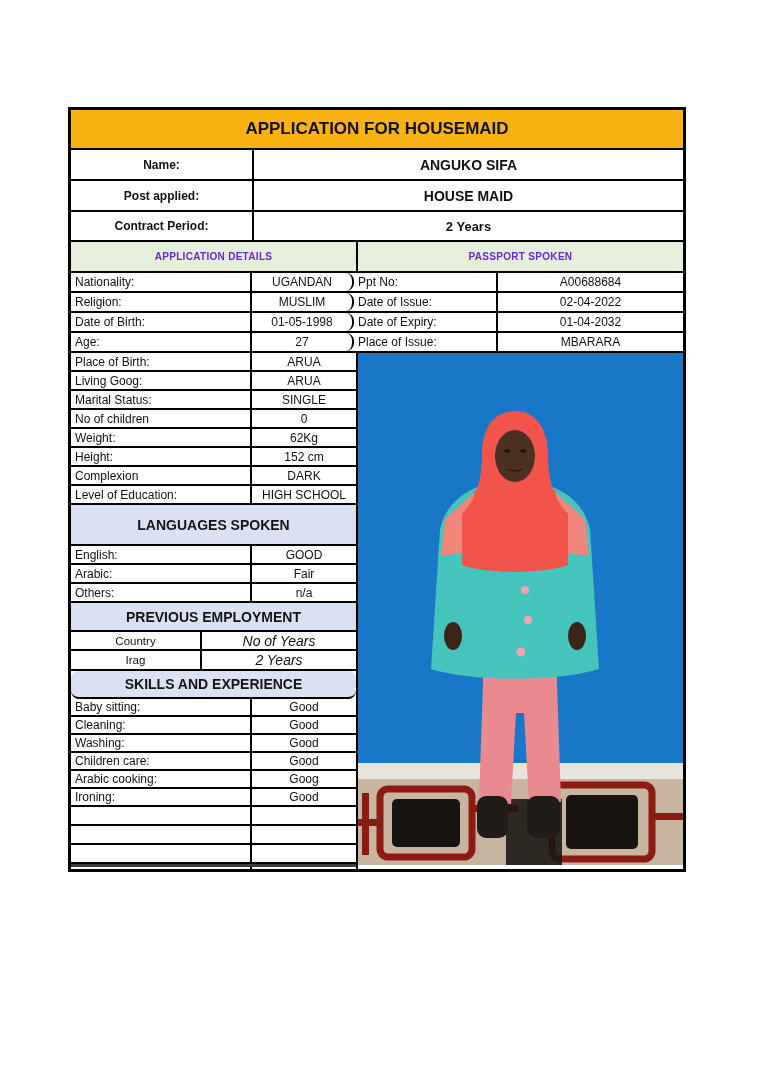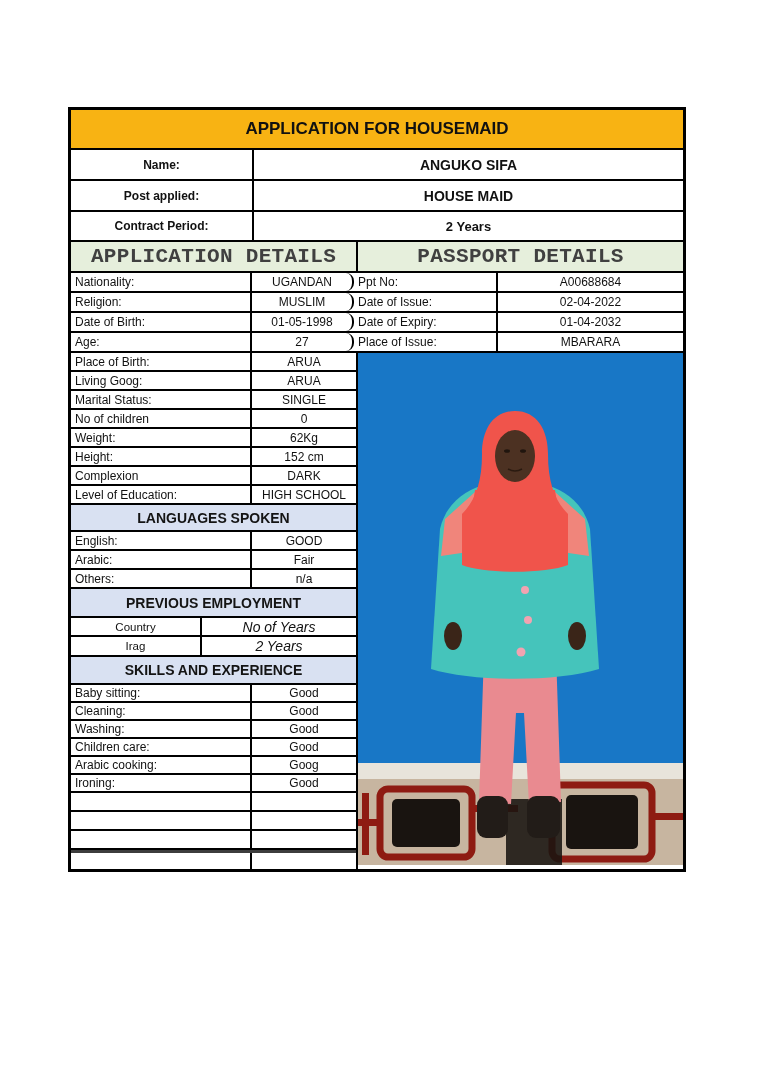--- a/index.html
+++ b/index.html
@@ -15,42 +15,42 @@
   .r-title span{font-size:17px;font-weight:bold;color:#111;}
   
   .r-top{height:31px;}
   .r-top.h30{height:30px;}
   .t-lbl{width:183px;border-right:2px solid #000;justify-content:center;
          font-size:12px;font-weight:bold;}
   .t-val{flex:1;justify-content:center;font-size:14px;font-weight:bold;}
   .t-val.small{font-size:13px;}
   
   .r-sec{height:31px;background:#E6EFDC;}
-  .sec-cell{justify-content:center;font-size:21px;font-weight:bold;color:#404040;letter-spacing:.3px;font-family:Liberation Mono, monospace;}
+  .sec-cell{justify-content:center;font-size:10px;font-weight:bold;color:#6d28d9;letter-spacing:.3px;}
   .sec-left{width:287px;border-right:2px solid #000;}
   .sec-right{flex:1;}
   
   .r-dual{height:20px;font-size:12px;}
   .d-lbl{width:181px;border-right:2px solid #000;padding-left:4px;}
   .d-val{width:102px;border-right:2px solid #000;justify-content:center;border-radius:8px;}
   .p-lbl{width:144px;border-right:2px solid #000;padding-left:4px;}
   .p-val{flex:1;justify-content:center;}
   
   .lower{display:flex;flex:1;min-height:0;}
   .left-col{width:287px;border-right:2px solid #000;box-sizing:border-box;
             display:flex;flex-direction:column;}
   .l-row{display:flex;height:19px;border-bottom:2px solid #000;box-sizing:border-box;font-size:12px;}
   .l-row.sk{height:18px;}
   .l-row .d-val2{flex:1;justify-content:center;display:flex;align-items:center;}
   .sub-hdr{display:flex;align-items:center;justify-content:center;background:#D9E1F2;
            border-bottom:2px solid #000;box-sizing:border-box;
            font-size:14px;font-weight:bold;color:#141414;}
-  .h-lang{height:27px;}
+  .h-lang{height:41px;}
   .h-prev{height:29px;}
-  .h-skill{height:28px;}
+  .h-skill{height:28px;border-radius:8px;}
   .pe-c{width:131px;border-right:2px solid #000;justify-content:center;font-size:11.5px;}
   .pe-y{flex:1;justify-content:center;font-size:14px;font-style:italic;}
   .l-row.pe2{height:20px;}
   .empty-row{height:19px;border-bottom:2px solid #000;box-sizing:border-box;}
   .empty-row.last{flex:1;border-bottom:none;border-top:3px solid #3d3d3d;}
   
   .photo-cell{flex:1;position:relative;background:#ffffff;}
   .photo-cell svg{position:absolute;left:0;top:0;width:100%;height:512px;display:block;}
 </style>
 </head>
@@ -71,21 +71,21 @@
       <div class="cell t-lbl">Post applied:</div>
       <div class="cell t-val">HOUSE MAID</div>
     </div>
     <div class="row r-top h30">
       <div class="cell t-lbl">Contract Period:</div>
       <div class="cell t-val small">2 Years</div>
     </div>
 
     <div class="row r-sec">
       <div class="cell sec-cell sec-left">APPLICATION DETAILS</div>
-      <div class="cell sec-cell sec-right">PASSPORT DETAILS</div>
+      <div class="cell sec-cell sec-right">PASSPORT SPOKEN</div>
     </div>
 
     <div class="row r-dual">
       <div class="cell d-lbl">Nationality:</div>
       <div class="cell d-val">UGANDAN</div>
       <div class="cell p-lbl">Ppt No:</div>
       <div class="cell p-val">A00688684</div>
     </div>
     <div class="row r-dual">
       <div class="cell d-lbl">Religion:</div>

